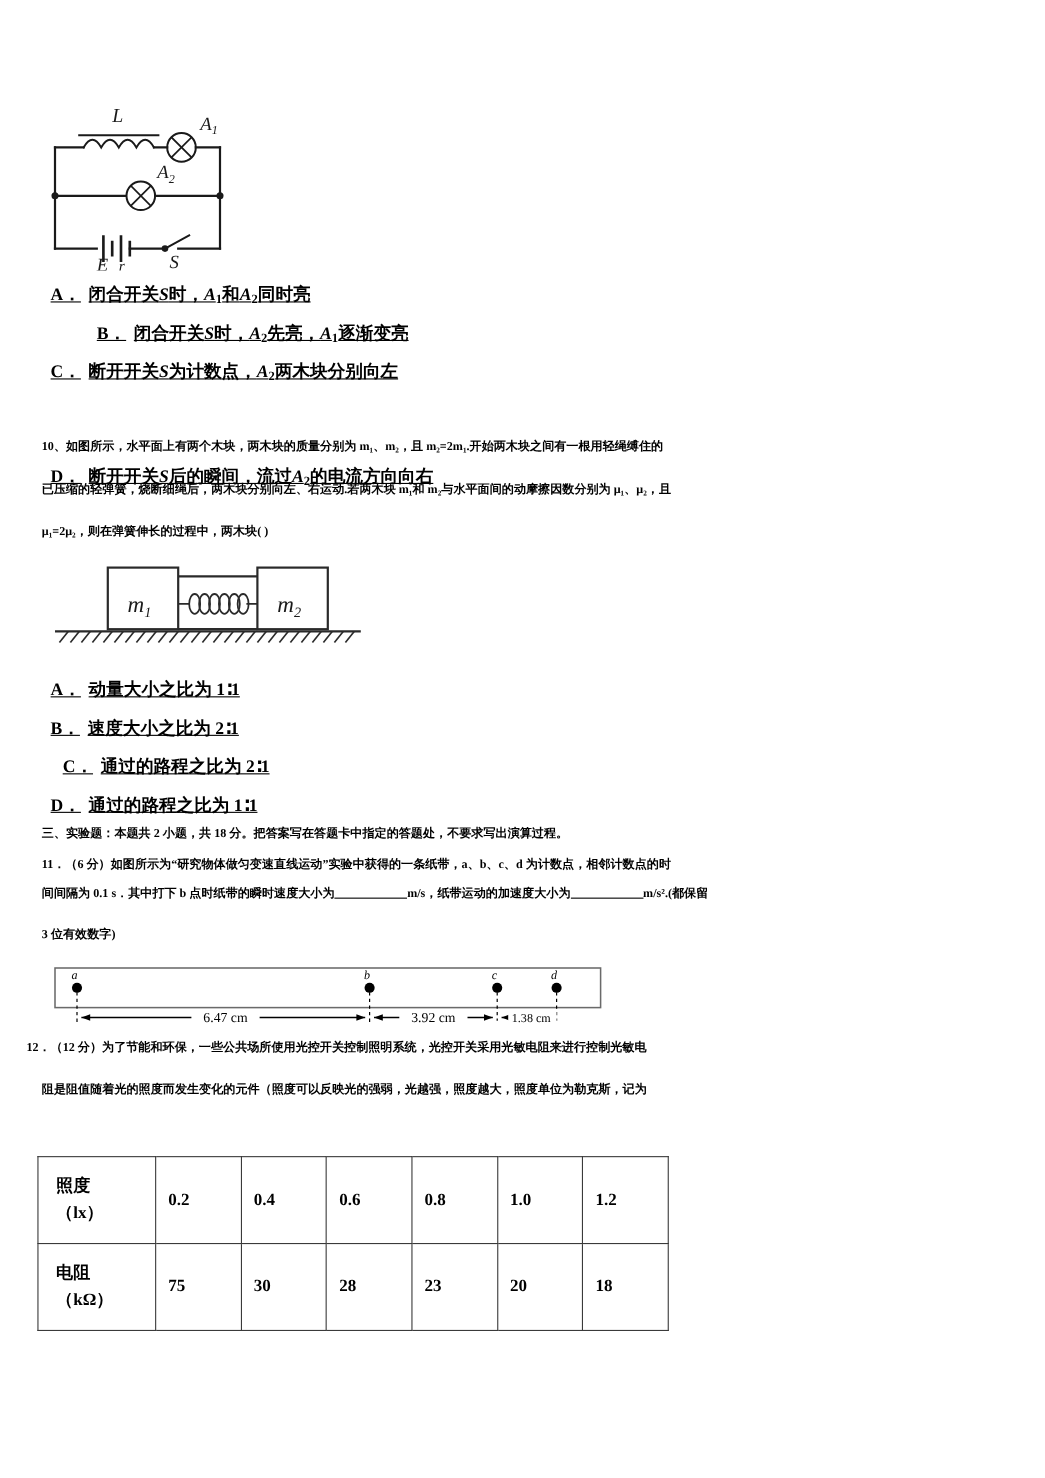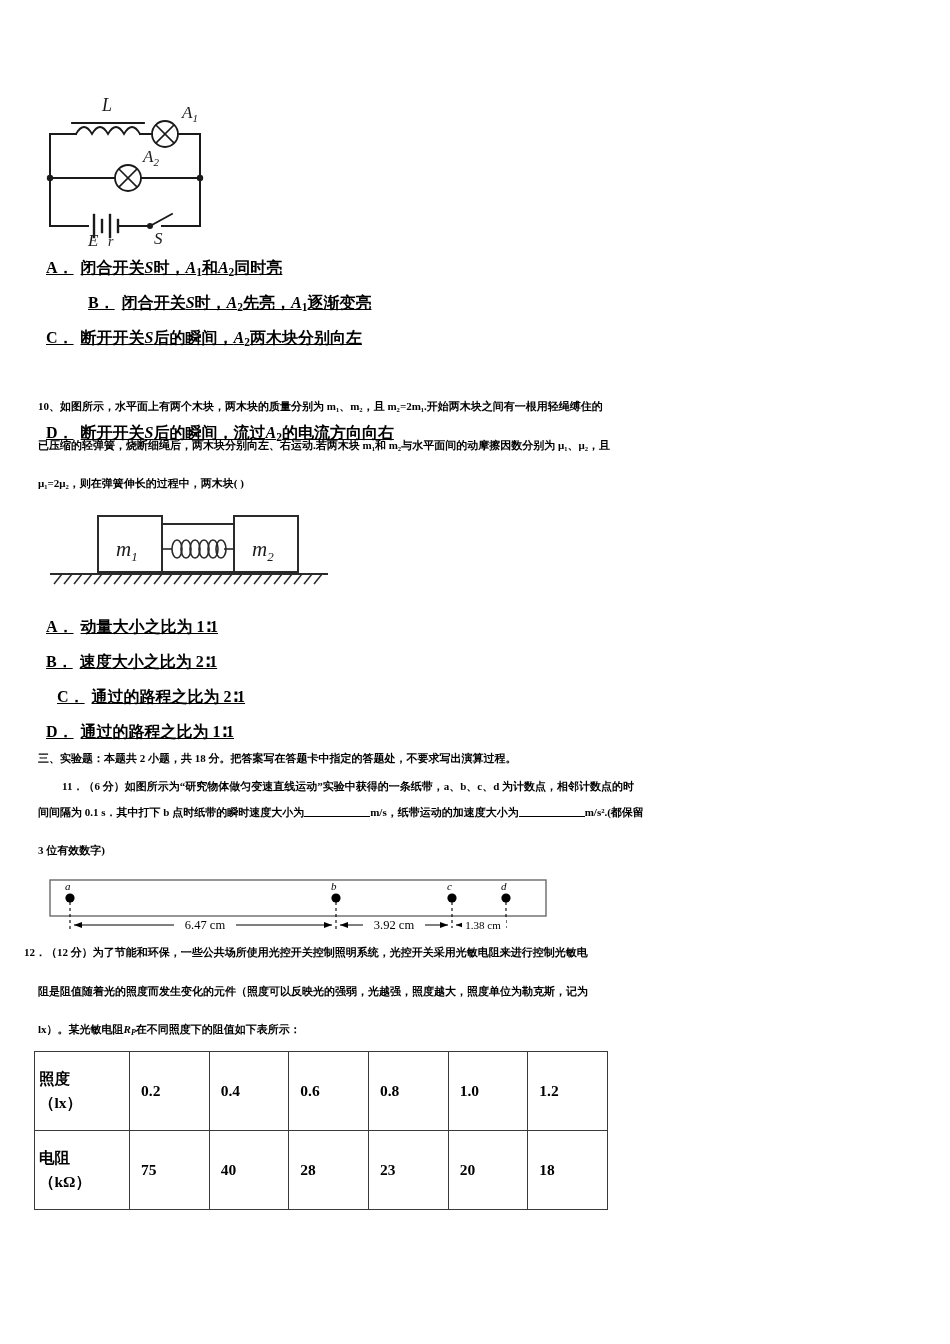--- a/index.html
+++ b/index.html
@@ -71,21 +71,21 @@
     border: 1.6px solid #3a3a3a;
     height: 78px;
     font-size: 15.5px;
     font-weight: bold;
     padding: 0 0 0 11px;
     vertical-align: middle;
     font-family: "Liberation Serif", serif;
   }
   .data-table td.head-cell {
     width: 90px;
-    padding-left: 4px;
+    padding-left: 16px;
     line-height: 1.55;
   }
   .data-table td.head-cell .l2 { display: block; }
 </style>
 </head>
 <body>
 
 <div class="page">
 
   <div class="fig-circuit">
@@ -141,21 +141,21 @@
     </svg>
   </div>
 
   <div class="opt" style="left:46px; top:258px;">
     <span class="lab">A．</span><span>闭合开关</span><span class="it">S</span><span>时，</span><span class="it">A</span><span class="sub">1</span><span>和</span><span class="it">A</span><span class="sub">2</span><span>同时亮</span>
   </div>
   <div class="opt" style="left:46px; top:293px;margin-left:42px;">
     <span class="lab">B．</span><span>闭合开关</span><span class="it">S</span><span>时，</span><span class="it">A</span><span class="sub">2</span><span>先亮，</span><span class="it">A</span><span class="sub">1</span><span>逐渐变亮</span>
   </div>
   <div class="opt" style="left:46px; top:328px;">
-    <span class="lab">C．</span><span>断开开关</span><span class="it">S</span><span>后的瞬间，</span><span class="it">A</span><span class="sub">2</span><span>两木块分别向左</span>
+    <span class="lab">C．</span><span>断开开关</span><span class="it">S</span><span>为计数点，</span><span class="it">A</span><span class="sub">2</span><span>两木块分别向左</span>
   </div>
   <div class="opt" style="left:46px; top:375px;margin-top:48px;">
     <span class="lab">D．</span><span>断开开关</span><span class="it">S</span><span>后的瞬间，流过</span><span class="it">A</span><span class="sub">2</span><span>的电流方向向右</span>
   </div>
 
   <div class="body-line" style="left:38px; top:401px;">10、如图所示，水平面上有两个木块，两木块的质量分别为 m₁、m₂，且 m₂=2m₁.开始两木块之间有一根用轻绳缚住的</div>
   <div class="body-line" style="left:38px; top:440px;">已压缩的轻弹簧，烧断细绳后，两木块分别向左、右运动.若两木块 m₁和 m₂与水平面间的动摩擦因数分别为 μ₁、μ₂，且</div>
   <div class="body-line" style="left:38px; top:478px;">μ₁=2μ₂，则在弹簧伸长的过程中，两木块(    )</div>
 
   <div class="fig-spring">
@@ -226,21 +226,21 @@
   </div>
   <div class="opt" style="left:46px; top:687px;margin-left:11px;">
     <span class="lab">C．</span><span>通过的路程之比为 2∶1</span>
   </div>
   <div class="opt" style="left:46px; top:722px;">
     <span class="lab">D．</span><span>通过的路程之比为 1∶1</span>
   </div>
 
   <div class="body-line" style="left:38px; top:753px;">三、实验题：本题共 2 小题，共 18 分。把答案写在答题卡中指定的答题处，不要求写出演算过程。</div>
 
-  <div class="body-line" style="left:38px; top:781px;margin-left:24px;">11．（6 分）如图所示为“研究物体做匀变速直线运动”实验中获得的一条纸带，a、b、c、d 为计数点，相邻计数点的时</div>
+  <div class="body-line" style="left:38px; top:781px;">11．（6 分）如图所示为“研究物体做匀变速直线运动”实验中获得的一条纸带，a、b、c、d 为计数点，相邻计数点的时</div>
   <div class="body-line" style="left:38px; top:806px;">
     <span>间间隔为 0.1 s．其中打下 b 点时纸带的瞬时速度大小为</span><span class="ul-blank" style="width:66px;"></span><span>m/s，纸带运动的加速度大小为</span><span class="ul-blank" style="width:66px;"></span><span>m/s².(都保留</span>
   </div>
   <div class="body-line" style="left:38px; top:845px;">3 位有效数字)</div>
 
   <div class="fig-tape">
     <svg width="500" height="62" viewBox="0 0 500 62">
 
       <rect x="2" y="4" width="496" height="36" stroke="#6a6a6a" stroke-width="1.4" fill="#ffffff"></rect>
 
@@ -279,23 +279,20 @@
       <text x="157" y="53" text-anchor="middle" font-family="Liberation Serif, serif" font-size="12.5" fill="#000">6.47 cm</text>
       <rect x="315" y="42" width="62" height="14" fill="#ffffff"></rect>
       <text x="346" y="53" text-anchor="middle" font-family="Liberation Serif, serif" font-size="12.5" fill="#000">3.92 cm</text>
       <rect x="414" y="42" width="44" height="14" fill="#ffffff"></rect>
       <text x="435" y="53" text-anchor="middle" font-family="Liberation Serif, serif" font-size="11" fill="#000">1.38 cm</text>
     </svg>
   </div>
 
   <div class="body-line" style="left:24px; top:947px;">12．（12 分）为了节能和环保，一些公共场所使用光控开关控制照明系统，光控开关采用光敏电阻来进行控制光敏电</div>
   <div class="body-line" style="left:38px; top:986px;">阻是阻值随着光的照度而发生变化的元件（照度可以反映光的强弱，光越强，照度越大，照度单位为勒克斯，记为</div>
-  <div class="body-line" style="left:38px; top:1024px;">
-    <span>lx）。某光敏电阻</span><span class="it">R</span><span class="sub it">P</span><span>在不同照度下的阻值如下表所示：</span>
-  </div>
 
   <table class="data-table">
     <tbody>
       <tr>
         <td class="head-cell">
           <span>照度</span>
           <span class="l2">（lx）</span>
         </td>
         <td>0.2</td>
         <td>0.4</td>
@@ -303,21 +300,21 @@
         <td>0.8</td>
         <td>1.0</td>
         <td>1.2</td>
       </tr>
       <tr>
         <td class="head-cell">
           <span>电阻</span>
           <span class="l2">（kΩ）</span>
         </td>
         <td>75</td>
-        <td>40</td>
+        <td>30</td>
         <td>28</td>
         <td>23</td>
         <td>20</td>
         <td>18</td>
       </tr>
     </tbody>
   </table>
 
 </div>
 

